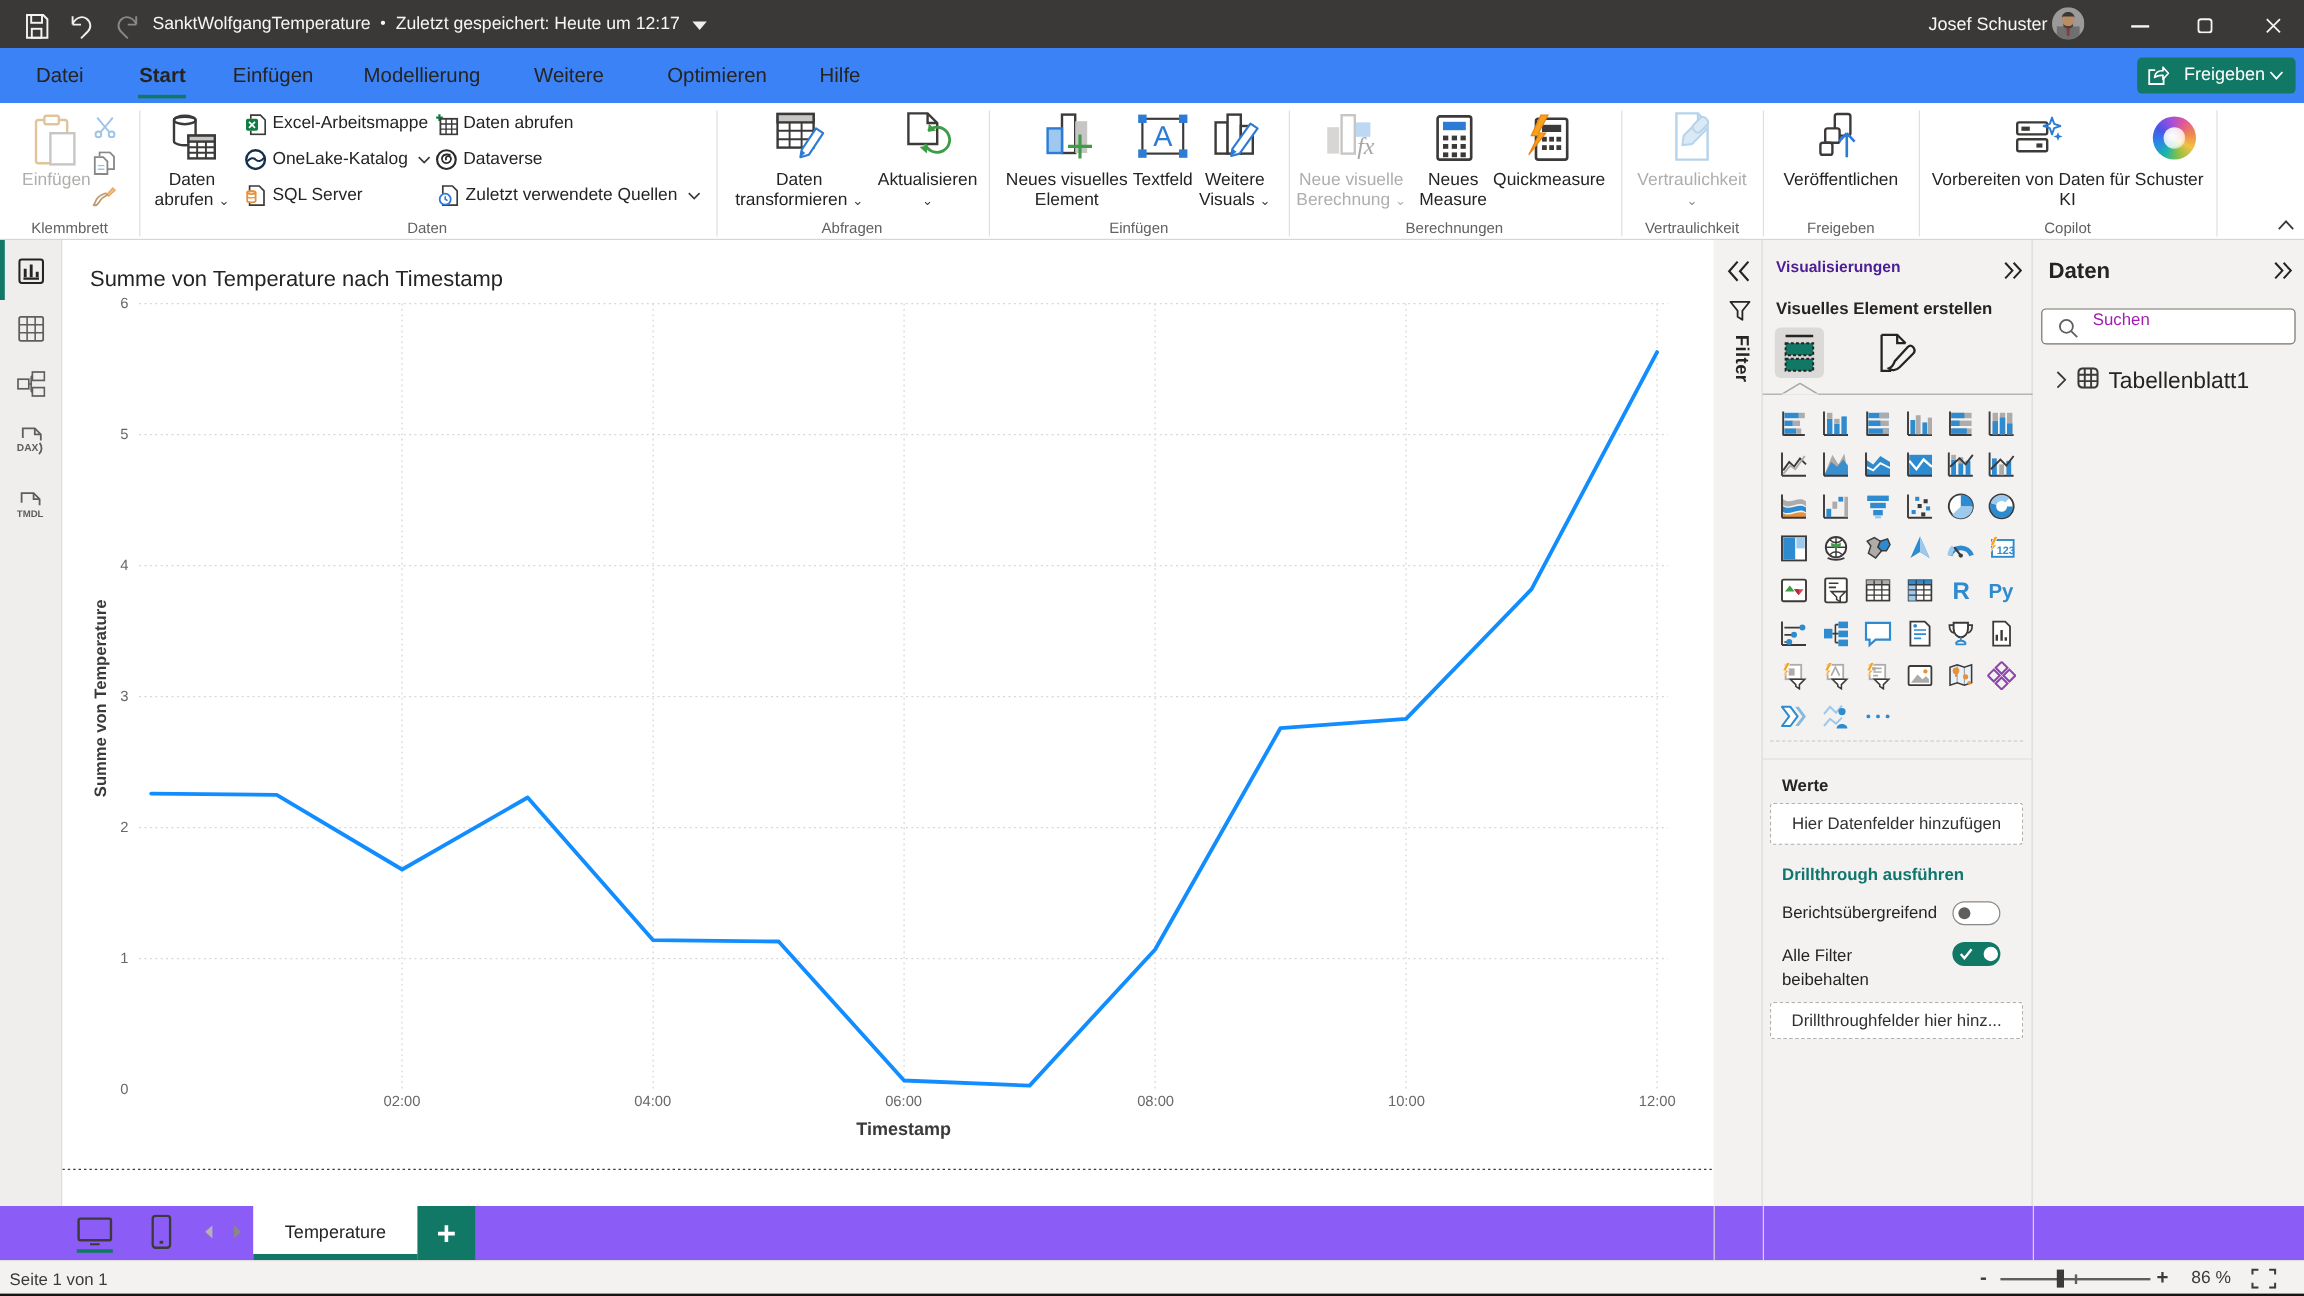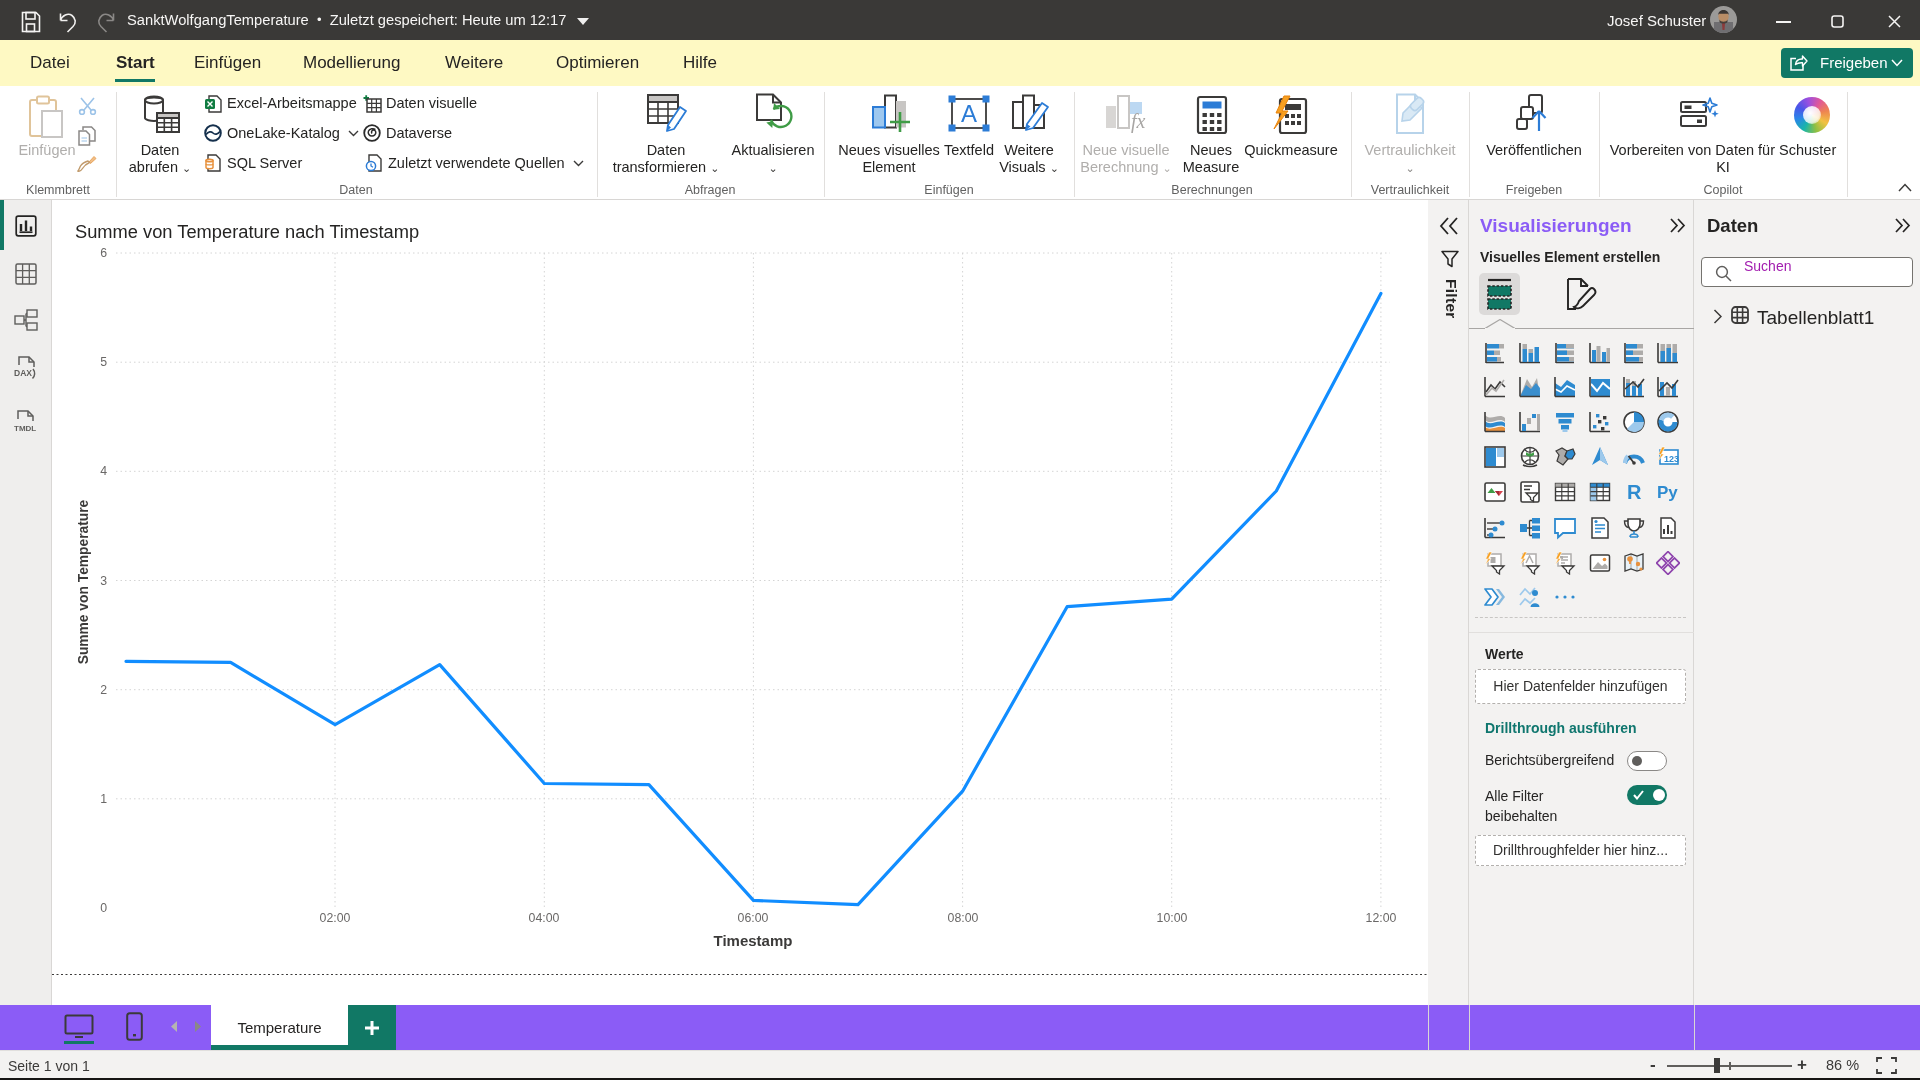--- a/index.html
+++ b/index.html
@@ -3,21 +3,21 @@
 <meta charset="utf-8">
 <style>
   * { margin:0; padding:0; box-sizing:border-box; }
   html,body { width:1920px; height:1080px; overflow:hidden; }
   body { font-family:"Liberation Sans", sans-serif; position:relative; background:#fff; }
   .abs { position:absolute; }
   
   #titlebar { position:absolute; left:0; top:0; width:1920px; height:40px; background:#3a3937; color:#f5f4f3; }
   #titlebar .txt { position:absolute; top:12px; font-size:14.7px; color:#f7f6f5; white-space:nowrap; }
   
-  #menubar { position:absolute; left:0; top:40px; width:1920px; height:46px; background:#fef9c3;padding-left:24px; }
+  #menubar { position:absolute; left:0; top:40px; width:1920px; height:46px; background:#3b82f6;padding-left:24px; }
   .menuitem { position:absolute; top:13px; font-size:17px; color:#252423; white-space:nowrap; }
   
   #ribbon { position:absolute; left:0; top:86px; width:1920px; height:114px; background:#fff; border-bottom:1px solid #d8d6d4; }
   .rsep { position:absolute; top:6px; height:105px; width:1px; background:#e1dfdd; }
   .rlabel { position:absolute; top:97px; font-size:12.5px; color:#616161; white-space:nowrap; transform:translateX(-50%); }
   .rbig { position:absolute; top:0; text-align:center; }
   .rbig .lbl { font-size:14.5px; color:#252423; line-height:17px; white-space:nowrap; }
   .rbig .lbl.dis { color:#b0aeac; }
   .ricon { position:absolute; }
   .rsmall { position:absolute; height:20px; display:flex; align-items:center; font-size:14.5px; color:#252423; white-space:nowrap; }
@@ -161,21 +161,21 @@
       <path d="M5 4 V1 H13 L17 5 V17 H5 V14" fill="#fff" stroke="#3b3a39" stroke-width="1.4"></path>
       <rect x="1" y="4" width="10" height="10" rx="1.5" fill="#107c41"></rect>
       <path d="M3.5 6.5 L8.5 11.5 M8.5 6.5 L3.5 11.5" stroke="#fff" stroke-width="1.4"></path>
     </svg>
     <div class="rsmall" style="left:227px;top:7px">Excel-Arbeitsmappe</div>
     <svg class="ricon" style="left:363px;top:9px" width="19" height="18" viewBox="0 0 19 18">
       <path d="M0.5 3 H6 M3.2 0.3 V5.8" stroke="#107c41" stroke-width="1.8" fill="none"></path>
       <rect x="4" y="4" width="14" height="13" fill="#fff" stroke="#3b3a39" stroke-width="1.5"></rect>
       <path d="M4 8.3 H18 M4 12.6 H18 M8.7 4 V17 M13.4 4 V17" stroke="#3b3a39" stroke-width="1.2"></path>
     </svg>
-    <div class="rsmall" style="left:386px;top:7px">Daten visuelle</div>
+    <div class="rsmall" style="left:386px;top:7px">Daten abrufen</div>
 
     <svg class="ricon" style="left:204px;top:38px" width="18" height="18" viewBox="0 0 18 18">
       <circle cx="9" cy="9" r="7.8" fill="none" stroke="#15304d" stroke-width="2"></circle>
       <path d="M2 10.5 C4.5 7.5 7 7 9 9 C11 11 13.5 10.5 16 7.5" fill="none" stroke="#15304d" stroke-width="1.7"></path>
     </svg>
     <div class="rsmall" style="left:227px;top:37px">OneLake-Katalog&nbsp;&nbsp;<svg width="11" height="7" viewBox="0 0 11 7">
         <path d="M1 1 L5.5 5.5 L10 1" fill="none" stroke="#3b3a39" stroke-width="1.4"></path>
       </svg></div>
     <svg class="ricon" style="left:363px;top:38px" width="18" height="18" viewBox="0 0 18 18">
       <circle cx="9" cy="9" r="7.8" fill="none" stroke="#2b2b2b" stroke-width="1.8"></circle>
@@ -417,21 +417,21 @@
   <div id="filterbar">
     <svg class="abs" style="left:11px;top:16px" width="20" height="20" viewBox="0 0 20 20">
       <path d="M9 2 L2 10 L9 18 M18 2 L11 10 L18 18" fill="none" stroke="#252423" stroke-width="1.8"></path>
     </svg>
     <svg class="abs" style="left:13px;top:50px" width="18" height="18" viewBox="0 0 18 18">
       <path d="M1 1.5 H17 L11 9 V16.5 L7 14 V9 Z" fill="none" stroke="#252423" stroke-width="1.5" stroke-linejoin="round"></path>
     </svg>
     <div class="abs" style="left:8px;top:79px;width:24px;height:60px;writing-mode:vertical-rl;font-size:15.5px;font-weight:bold;color:#252423;letter-spacing:0.3px">Filter</div>
   </div>
   <div id="vizpanel">
-    <div class="abs" style="left:11px;top:15px;font-size:19px;font-weight:bold;color:#8b5cf6">Visualisierungen</div>
+    <div class="abs" style="left:11px;top:15px;font-size:13px;font-weight:bold;color:#4c1d95">Visualisierungen</div>
     <svg class="abs" style="left:200px;top:18px" width="17" height="15" viewBox="0 0 17 15">
       <path d="M2 1 L8 7.5 L2 14 M9 1 L15 7.5 L9 14" fill="none" stroke="#252423" stroke-width="1.7"></path>
     </svg>
     <div class="abs" style="left:11px;top:49px;font-size:14px;font-weight:bold;color:#252423">Visuelles Element erstellen</div>
     <div class="abs" style="left:10px;top:73px;width:41px;height:42px;background:#dcdad9;border-radius:5px">
       <svg class="abs" style="left:7px;top:4px" width="27" height="34" viewBox="0 0 27 34">
         <path d="M2 3 H25" stroke="#252423" stroke-width="2.2"></path>
         <rect x="2" y="9" width="23" height="10" fill="#117865" stroke="#252423" stroke-width="1.6" stroke-dasharray="2.5,1.8"></rect>
         <rect x="2" y="22" width="23" height="10" fill="#117865" stroke="#252423" stroke-width="1.6" stroke-dasharray="2.5,1.8"></rect>
       </svg>

